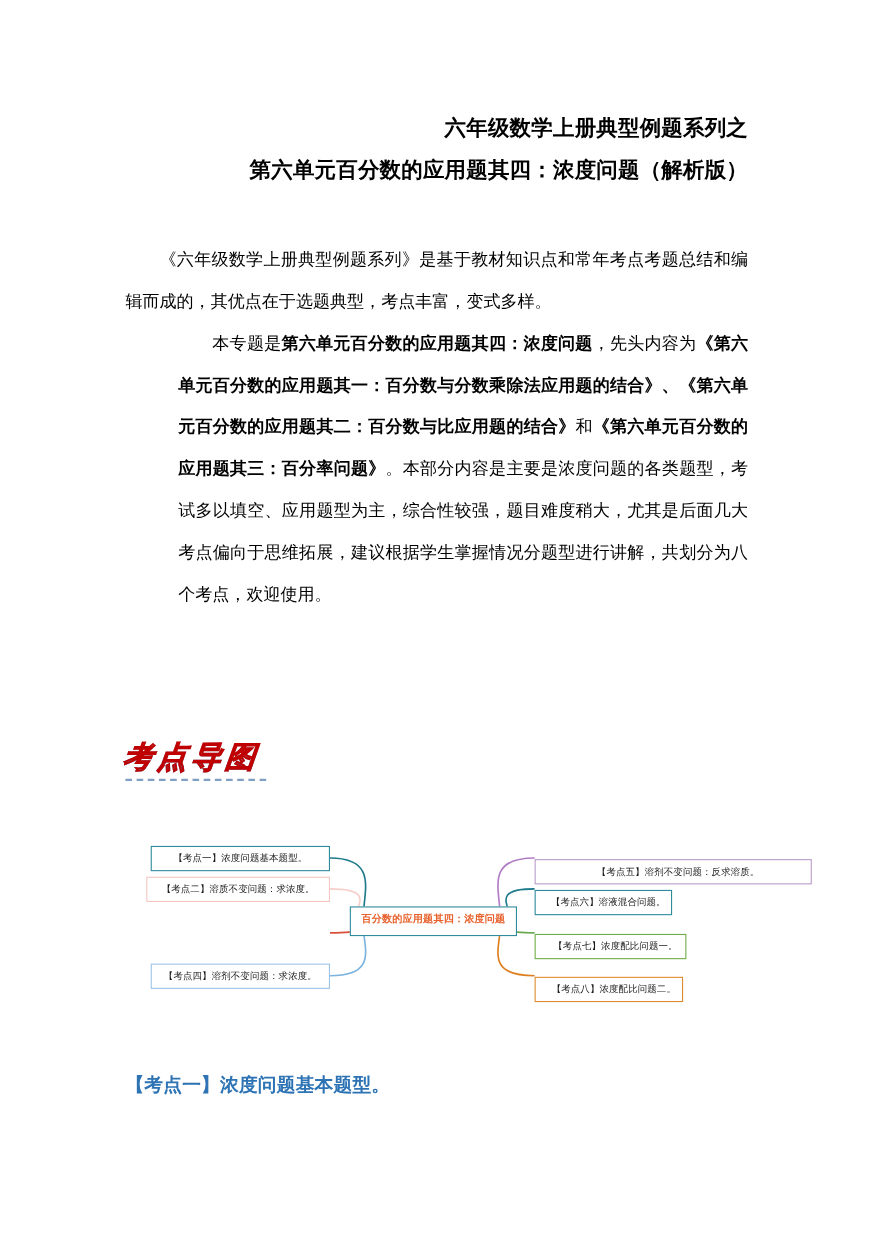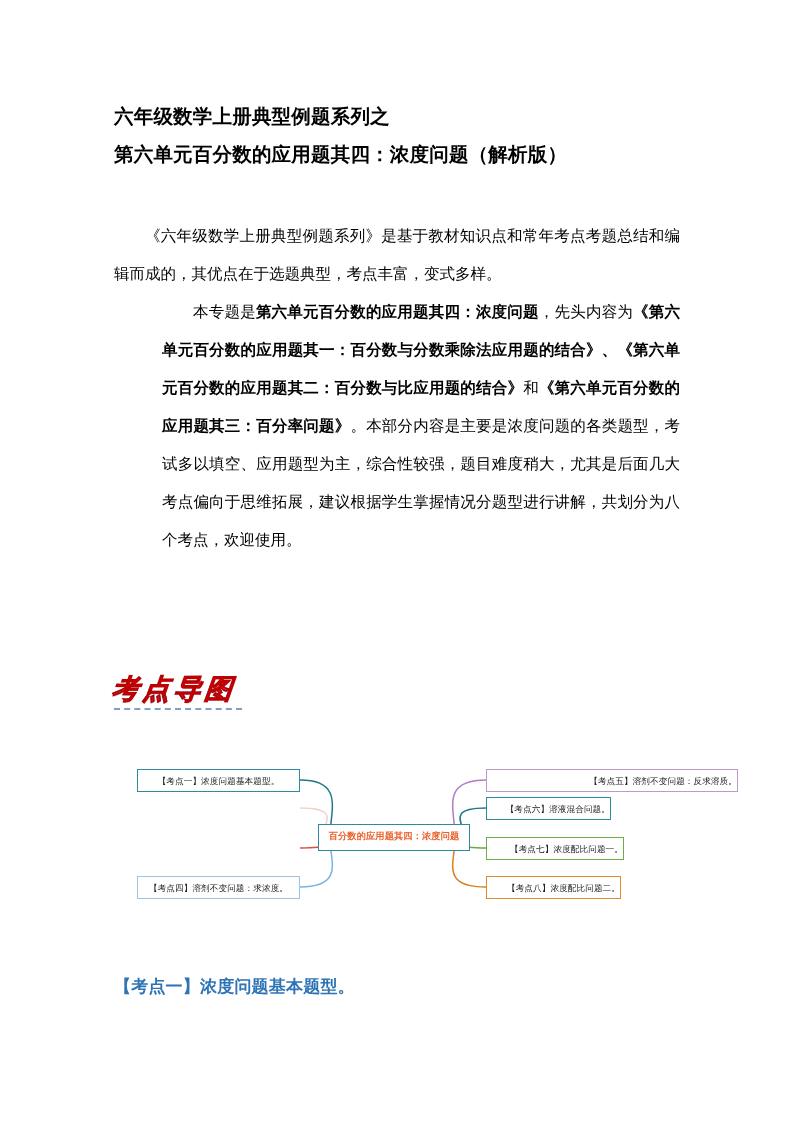--- a/index.html
+++ b/index.html
@@ -26,21 +26,21 @@
 
   .content {
     position: absolute;
     left: 114px;
     top: 0;
     width: 566px;
   }
 
   
   .doc-title {
-    text-align: left;
+    text-align: right;
     font-family: "DejaVu Sans", "Liberation Sans", sans-serif;
     font-weight: bold;
     font-size: 19.5px;
     line-height: 33px;
     letter-spacing: 0.2px;
     color: #000;
   }
   .title-line-1 { margin-top: 100px; }
   .title-line-2 { margin-top: 5px; }
 
@@ -110,21 +110,21 @@
     border-width: 1.3px;
     font-family: "DejaVu Sans", "Liberation Sans", sans-serif;
     font-size: 8.6px;
     line-height: 22px;
     height: 23px;
     color: #1a1a1a;
     white-space: nowrap;
     letter-spacing: 0.1px;
   }
   .node.left  { text-align: center; }
-  .node.right { text-align: right; padding-left: 9px; }
+  .node.right { text-align: center; padding-left: 9px; margin-top: 12px; }
 
   .node-center {
     position: absolute;
     box-sizing: border-box;
     background: #ffffff;
     border: 1.6px solid #2e8b9c;
     font-family: "DejaVu Sans", "Liberation Sans", sans-serif;
     font-size: 9.2px;
     font-weight: bold;
     line-height: 21px;
@@ -187,20 +187,23 @@
 
       <path id="rc0" d="M486,28 C440,28 455,58 455,84" fill="none" stroke="#b07cc6" stroke-width="1.5"></path>
       <path id="rc1" d="M486,56 C448,56 462,70 465,84" fill="none" stroke="#1f7a8c" stroke-width="1.5"></path>
       <path id="rc2" d="M486,96 C448,96 462,90 465,86" fill="none" stroke="#6aa84f" stroke-width="1.5"></path>
       <path id="rc3" d="M486,135 C440,135 455,110 455,88" fill="none" stroke="#dd7e1f" stroke-width="1.5"></path>
     </svg>
 
     <div class="node left" style="left: 137px; top: 17px; width: 163px; border-color: rgb(46, 139, 156);">
       <span>【考点一】浓度问题基本题型。</span>
     </div>
+    <div class="node left" style="left: 133px; top: 45px; width: 167px; border-color: rgb(244, 199, 195);">
+      <span>【考点二】溶质不变问题：求浓度。</span>
+    </div>
     <div class="node left" style="left: 137px; top: 124px; width: 163px; border-color: rgb(157, 195, 230);">
       <span>【考点四】溶剂不变问题：求浓度。</span>
     </div>
 
     <div class="node-center" style="left: 318px; top: 72px; width: 152px; border-color: rgb(46, 139, 156); color: rgb(232, 97, 44);">
       <span>百分数的应用题其四：浓度问题</span>
     </div>
 
     <div class="node right" style="left: 486px; top: 17px; width: 252px; border-color: rgb(185, 156, 200);">
       <span>【考点五】溶剂不变问题：反求溶质。</span>

